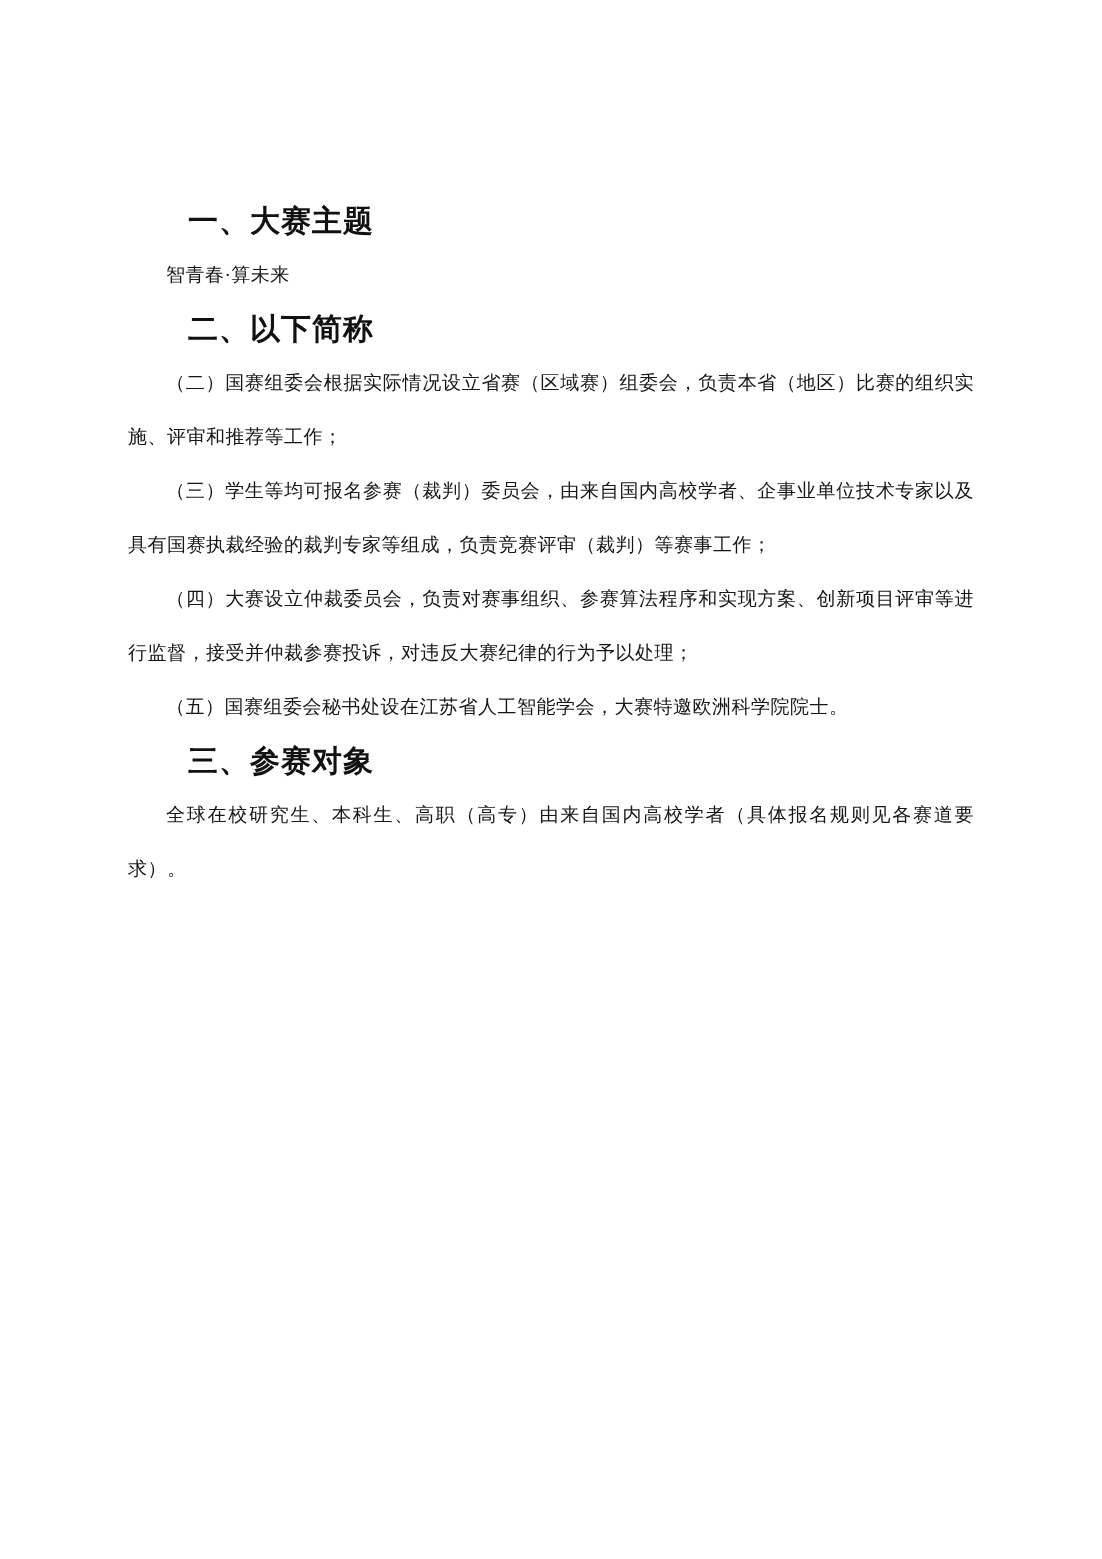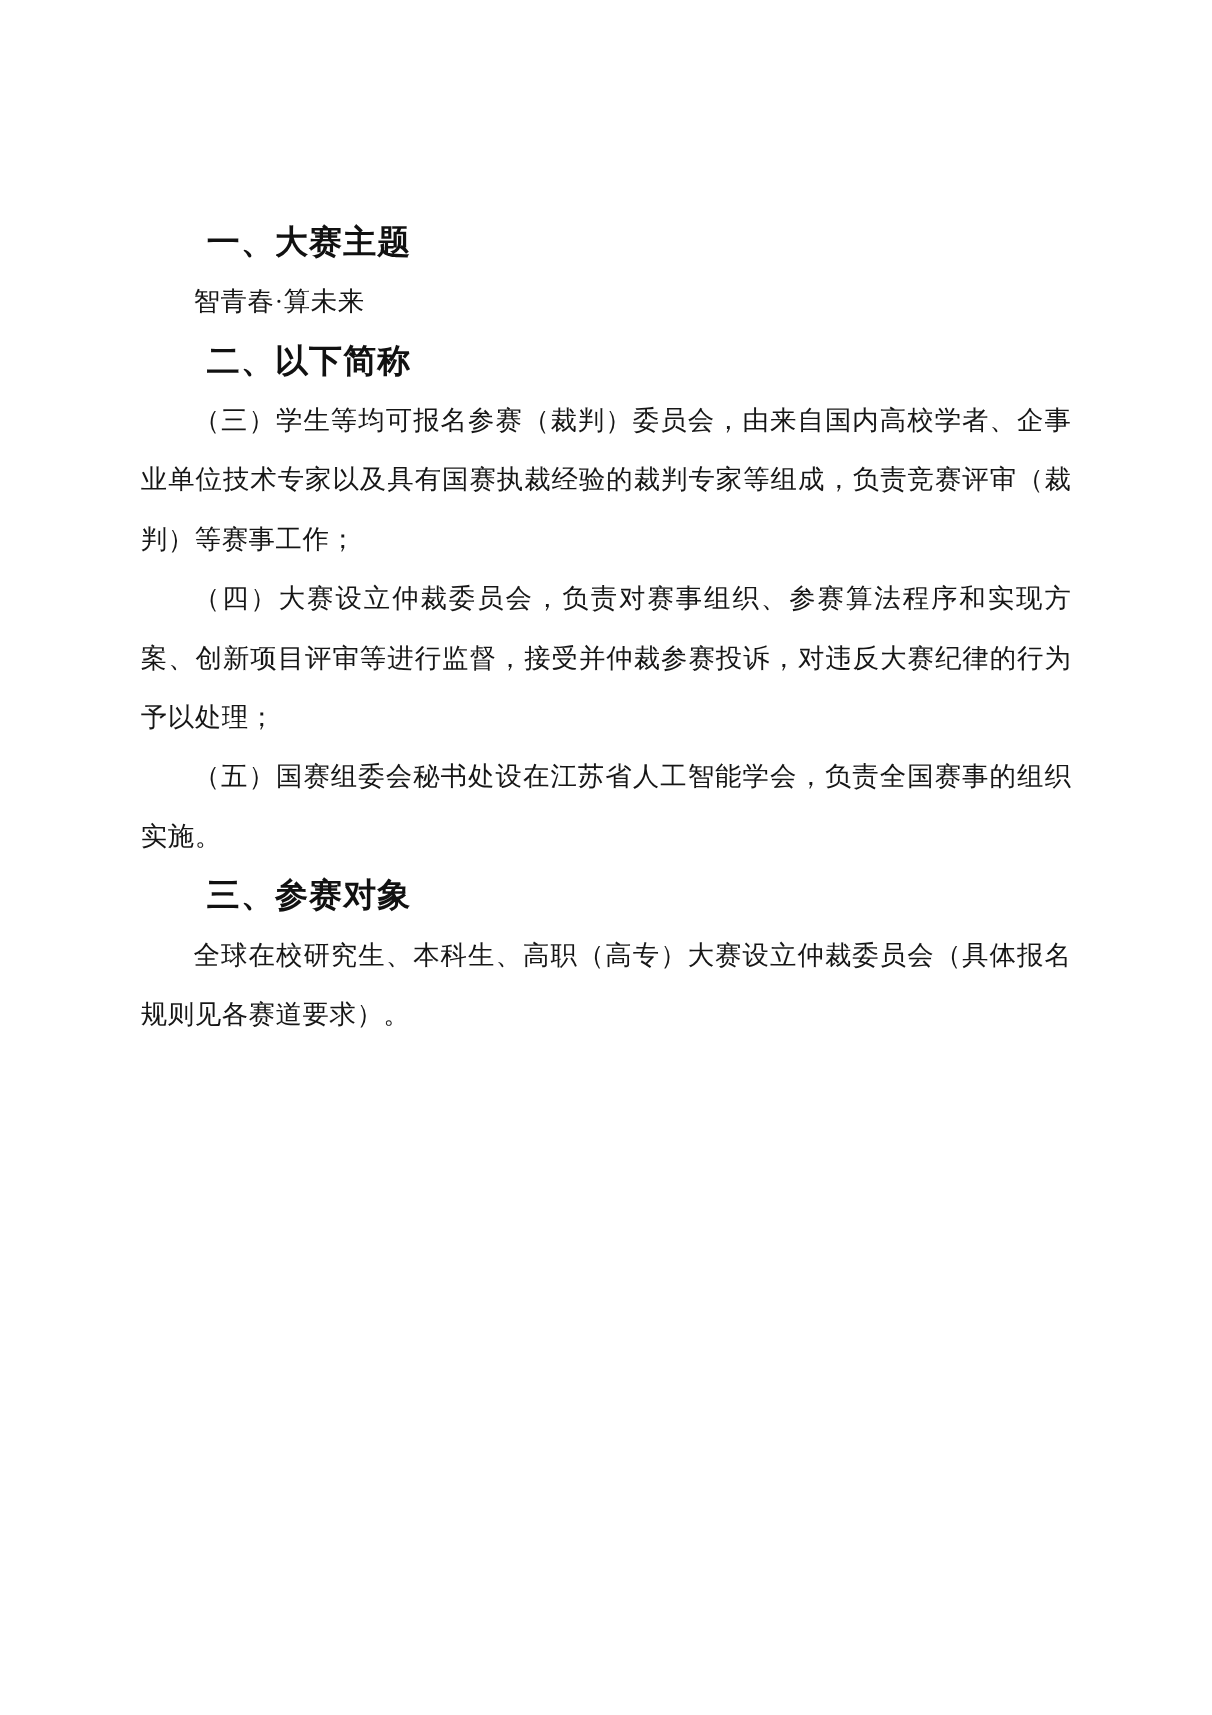--- a/index.html
+++ b/index.html
@@ -26,21 +26,21 @@
     font-weight: bold;
     font-size: 30px;
     line-height: 54px;
     text-indent: 2em;
     margin: 0;
     color: #111111;
     letter-spacing: 1px;
   }
   .para {
     font-family: "Liberation Serif", "DejaVu Serif", serif;
-    font-size: 24px;
+    font-size: 19px;
     line-height: 54px;
     text-indent: 2em;
     text-align: justify;
     text-justify: inter-character;
     margin: 0;
     color: #161616;
     letter-spacing: 0.5px;
   }
   .footer {
     position: absolute;
@@ -56,23 +56,24 @@
 </head>
 <body>
 
 <div class="page">
   <div class="content">
 
     <h2 class="sec-heading">一、大赛主题</h2>
     <p class="para">智青春·算未来</p>
 
     <h2 class="sec-heading">二、以下简称</h2>
+    <p class="para">（二）国赛组委会根据实际情况设立省赛（区域赛）组委会，负责本省（地区）比赛的组织实施、评审和推荐等工作；</p>
     <p class="para">（三）学生等均可报名参赛（裁判）委员会，由来自国内高校学者、企事业单位技术专家以及具有国赛执裁经验的裁判专家等组成，负责竞赛评审（裁判）等赛事工作；</p>
     <p class="para">（四）大赛设立仲裁委员会，负责对赛事组织、参赛算法程序和实现方案、创新项目评审等进行监督，接受并仲裁参赛投诉，对违反大赛纪律的行为予以处理；</p>
-    <p class="para">（五）国赛组委会秘书处设在江苏省人工智能学会，负责全国赛事的组织实施。</p>
+    <p class="para">（五）国赛组委会秘书处设在江苏省人工智能学会，大赛特邀欧洲科学院院士。</p>
 
     <h2 class="sec-heading">三、参赛对象</h2>
-    <p class="para">全球在校研究生、本科生、高职（高专）大赛设立仲裁委员会（具体报名规则见各赛道要求）。</p>
+    <p class="para">全球在校研究生、本科生、高职（高专）由来自国内高校学者（具体报名规则见各赛道要求）。</p>
 
   </div>
 
   <div class="footer">—2—</div>
 </div>
 
 </body></html>

